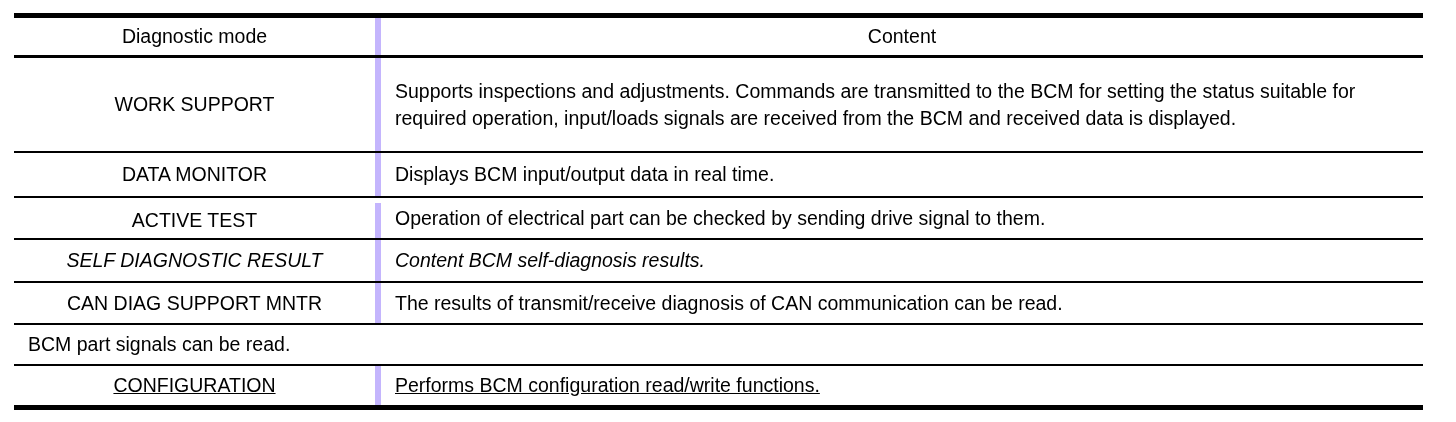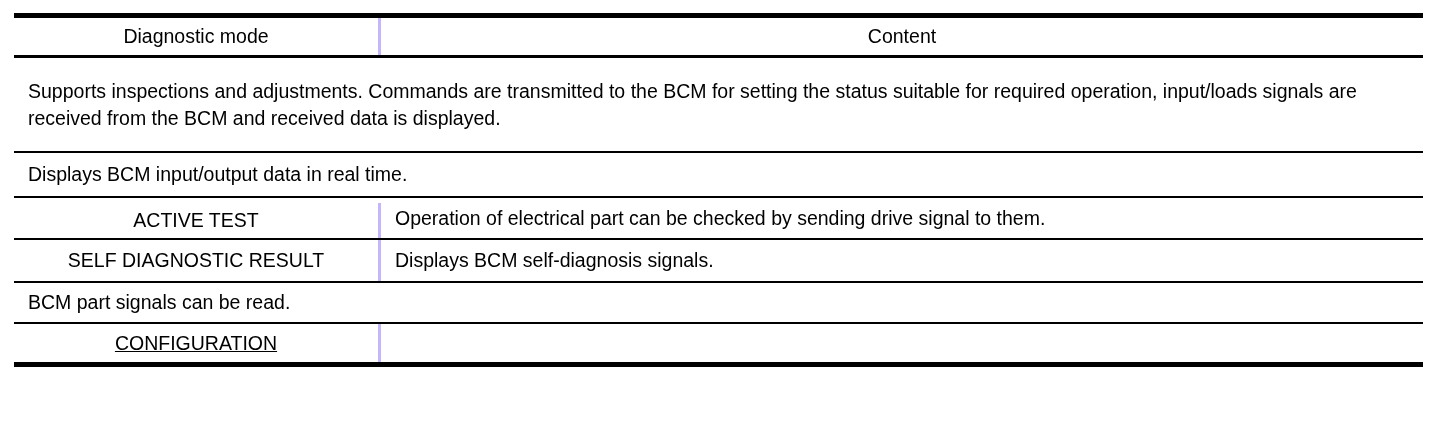--- a/index.html
+++ b/index.html
@@ -33,77 +33,84 @@
   .row:last-child { border-bottom: none; }
   .cell {
     font-size: 19.5px;
     line-height: 27px;
     display: flex;
     align-items: center;
   }
   .cell.mode {
     width: 367px;
     flex: 0 0 367px;
-    border-right: 3px solid #c4b5fd;
+    border-right: 6px solid #c4b5fd;
     justify-content: center;
     text-align: center;
     padding: 4px 10px;
   }
   .cell.content {
     flex: 1 1 auto;
     padding: 6px 22px 6px 14px;
     text-align: left;
   }
   .cell.content.centered {
     justify-content: center;
     text-align: right;
     padding: 4px 10px;
   }
   .row.header .cell { font-size: 19.5px; }
   .row.header   { min-height: 40px; }
   .row.r1 { min-height: 95px; }
   .row.r2 { min-height: 45px; }
   .row.r3 { min-height: 42px; align-items: flex-end; }
-  .row.r4 { min-height: 43px; }
+  .row.r4 { min-height: 43px; font-style: italic; }
   .row.r5 { min-height: 42px; }
   .row.r6 { min-height: 40px; }
   .row.r7 { min-height: 38px; text-decoration: underline; }
 </style>
 </head>
 <body>
 
 <div class="page">
   <div class="tbl">
 
     <div class="row header">
       <div class="cell mode">Diagnostic mode</div>
       <div class="cell content centered">Content</div>
     </div>
 
     <div class="row r1">
+      <div class="cell mode">WORK SUPPORT</div>
       <div class="cell content">Supports inspections and adjustments. Commands are transmitted to the BCM for setting the status suitable for required operation, input/loads signals are received from the BCM and received data is displayed.</div>
     </div>
 
     <div class="row r2">
+      <div class="cell mode">DATA MONITOR</div>
       <div class="cell content">Displays BCM input/output data in real time.</div>
     </div>
 
     <div class="row r3">
       <div class="cell mode">ACTIVE TEST</div>
       <div class="cell content">Operation of electrical part can be checked by sending drive signal to them.</div>
     </div>
 
     <div class="row r4">
       <div class="cell mode">SELF DIAGNOSTIC RESULT</div>
-      <div class="cell content">Displays BCM self-diagnosis signals.</div>
+      <div class="cell content">Content BCM self-diagnosis results.</div>
     </div>
 
+    <div class="row r5">
+      <div class="cell mode">CAN DIAG SUPPORT MNTR</div>
+      <div class="cell content">The results of transmit/receive diagnosis of CAN communication can be read.</div>
+    </div>
 
     <div class="row r6">
       <div class="cell content">BCM part signals can be read.</div>
     </div>
 
     <div class="row r7">
       <div class="cell mode">CONFIGURATION</div>
+      <div class="cell content">Performs BCM configuration read/write functions.</div>
     </div>
 
   </div>
 </div>
 
 </body></html>

